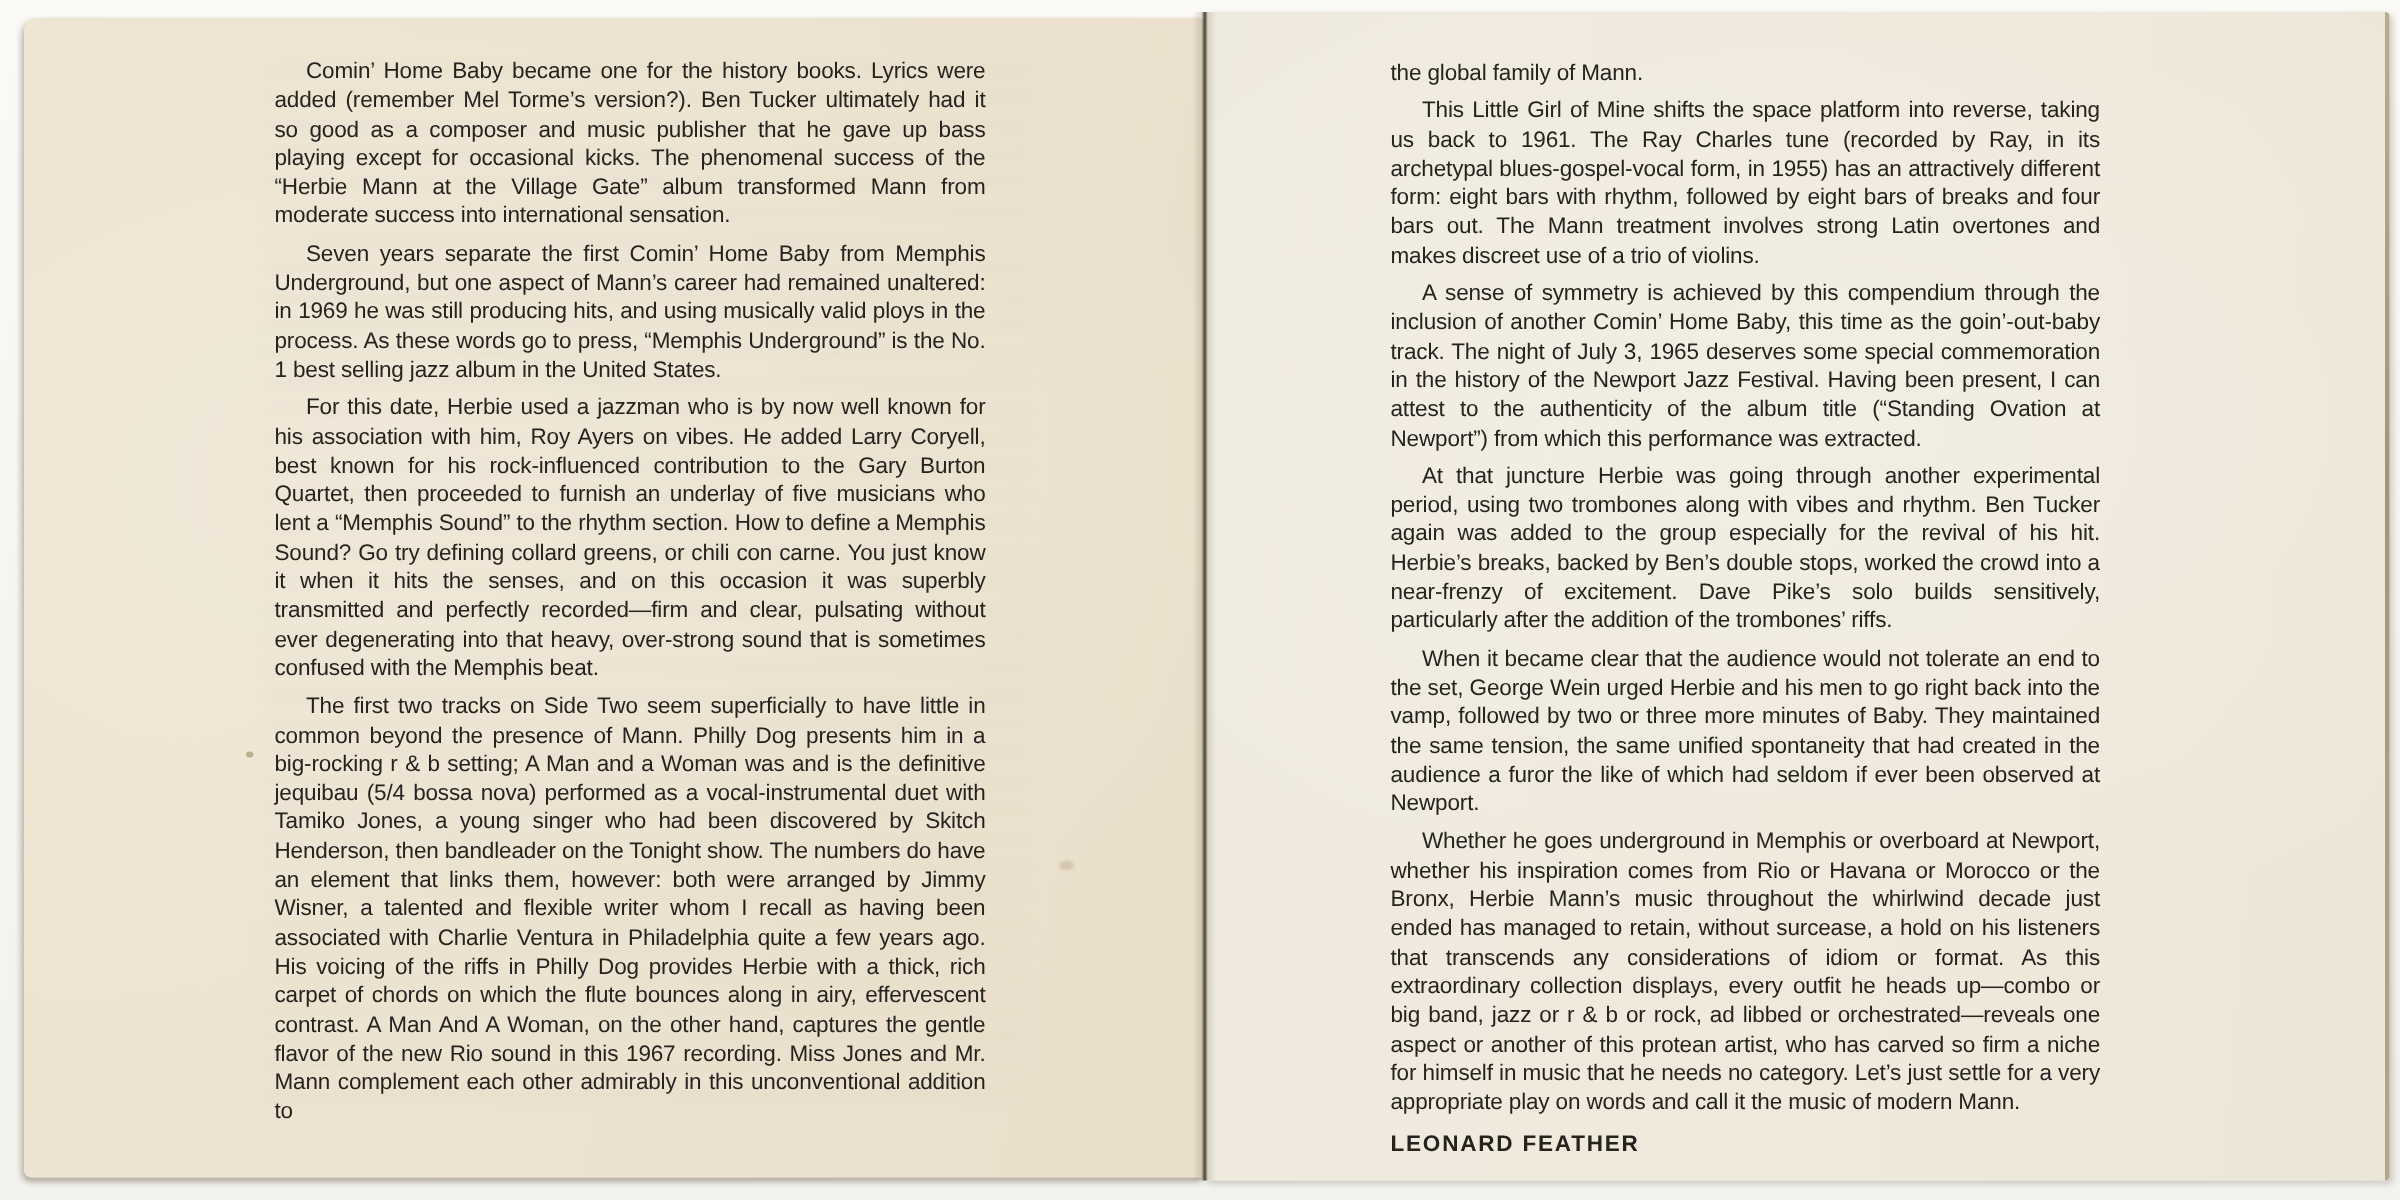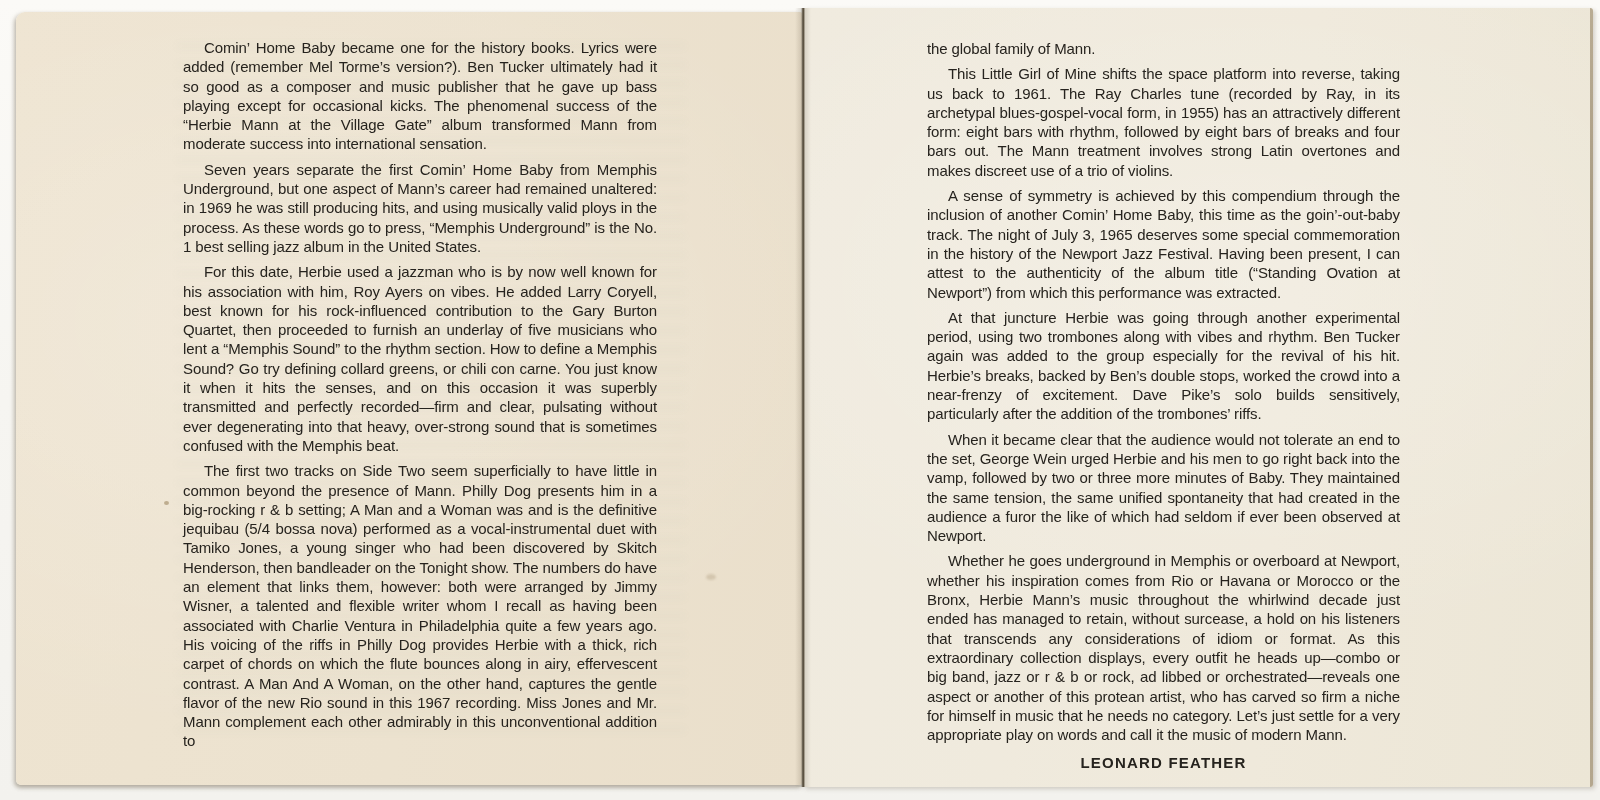--- a/index.html
+++ b/index.html
@@ -88,21 +88,21 @@
     text-align: justify;
     letter-spacing: -0.1px;
   }
   .col-left  { left: 183px; top: 38px; width: 474px; }
   .col-right { left: 927px; top: 39px; width: 473px; }
   .text-col p { margin: 0 0 6px 0; }
   .text-col p.indent { text-indent: 21px; }
   .text-col .bold { font-weight: normal; }
   .signature {
     margin-top: 9px;
-    text-align: center;
+    text-align: left;
     font-weight: bold;
     letter-spacing: 1.2px;
     font-size: 15px;
     color: #26231e;
   }
   
   .speck {
     position: absolute;
     border-radius: 50%;
     pointer-events: none;

